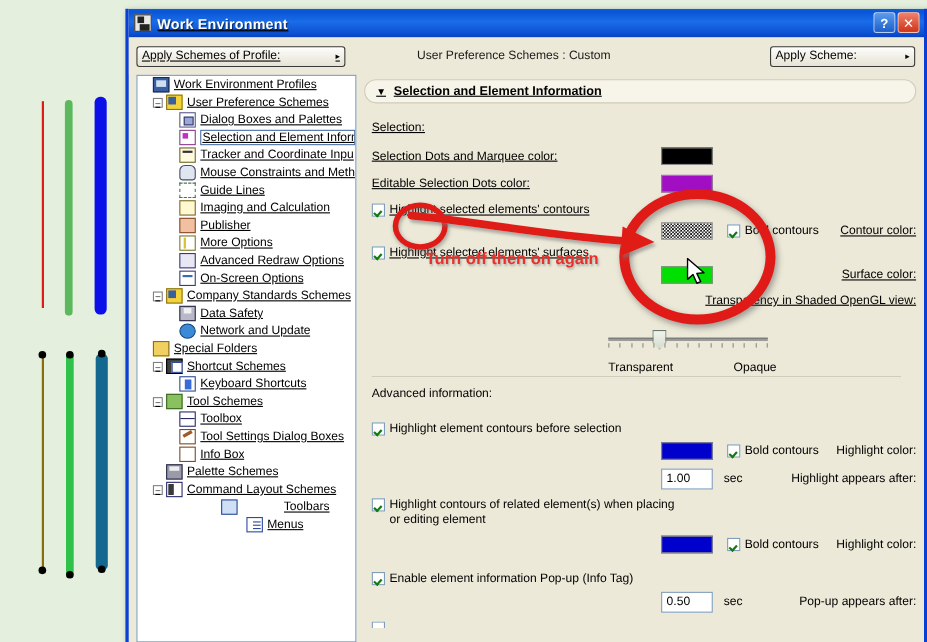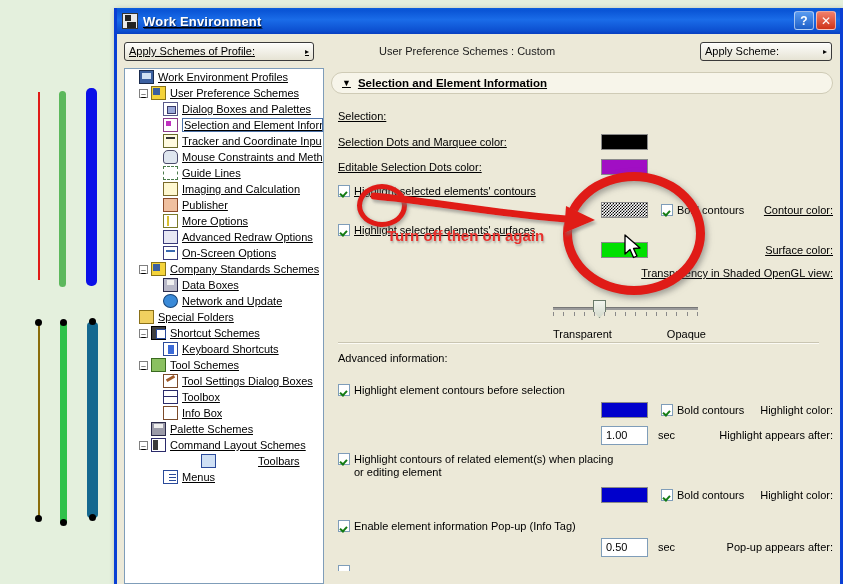--- a/index.html
+++ b/index.html
@@ -338,21 +338,21 @@
           <span class="tlabel">On-Screen Options</span>
         </div>
         <div class="tnode" style="padding-left: 14px;">
           <span class="exp">–</span>
           <span class="ticon ic-sch"></span>
           <span class="tlabel">Company Standards Schemes</span>
         </div>
         <div class="tnode" style="padding-left: 26px;">
           <span class="expspace"></span>
           <span class="ticon ic-dsk"></span>
-          <span class="tlabel">Data Boxes</span>
+          <span class="tlabel">Data Safety</span>
         </div>
         <div class="tnode" style="padding-left: 26px;">
           <span class="expspace"></span>
           <span class="ticon ic-net"></span>
           <span class="tlabel">Network and Update</span>
         </div>
         <div class="tnode" style="">
           <span class="expspace"></span>
           <span class="ticon ic-fld"></span>
           <span class="tlabel">Special Folders</span>
@@ -367,27 +367,27 @@
           <span class="ticon ic-key"></span>
           <span class="tlabel">Keyboard Shortcuts</span>
         </div>
         <div class="tnode" style="padding-left: 14px;">
           <span class="exp">–</span>
           <span class="ticon ic-tool"></span>
           <span class="tlabel">Tool Schemes</span>
         </div>
         <div class="tnode" style="padding-left: 26px;">
           <span class="expspace"></span>
+          <span class="ticon ic-tbx"></span>
+          <span class="tlabel">Toolbox</span>
+        </div>
+        <div class="tnode" style="padding-left: 26px;">
+          <span class="expspace"></span>
           <span class="ticon ic-tsd"></span>
           <span class="tlabel">Tool Settings Dialog Boxes</span>
-        </div>
-        <div class="tnode" style="padding-left: 26px;">
-          <span class="expspace"></span>
-          <span class="ticon ic-tbx"></span>
-          <span class="tlabel">Toolbox</span>
         </div>
         <div class="tnode" style="padding-left: 26px;">
           <span class="expspace"></span>
           <span class="ticon ic-ibx"></span>
           <span class="tlabel">Info Box</span>
         </div>
         <div class="tnode" style="padding-left: 14px;">
           <span class="expspace"></span>
           <span class="ticon ic-pal"></span>
           <span class="tlabel">Palette Schemes</span>
@@ -395,21 +395,21 @@
         <div class="tnode" style="padding-left: 14px;">
           <span class="exp">–</span>
           <span class="ticon ic-cmd"></span>
           <span class="tlabel">Command Layout Schemes</span>
         </div>
         <div class="tnode" style="padding-left: 26px; gap: 38px;">
           <span class="expspace"></span>
           <span class="ticon ic-tbr"></span>
           <span class="tlabel">Toolbars</span>
         </div>
-        <div class="tnode" style="padding-left: 26px;">
+        <div class="tnode" style="padding-left: 40px; justify-content: center;">
           <span class="expspace"></span>
           <span class="ticon ic-mnu"></span>
           <span class="tlabel">Menus</span>
         </div>
       </div>
 
     <div id="settings">
 
       <div id="group-header">
         <span class="tri">▼</span>

